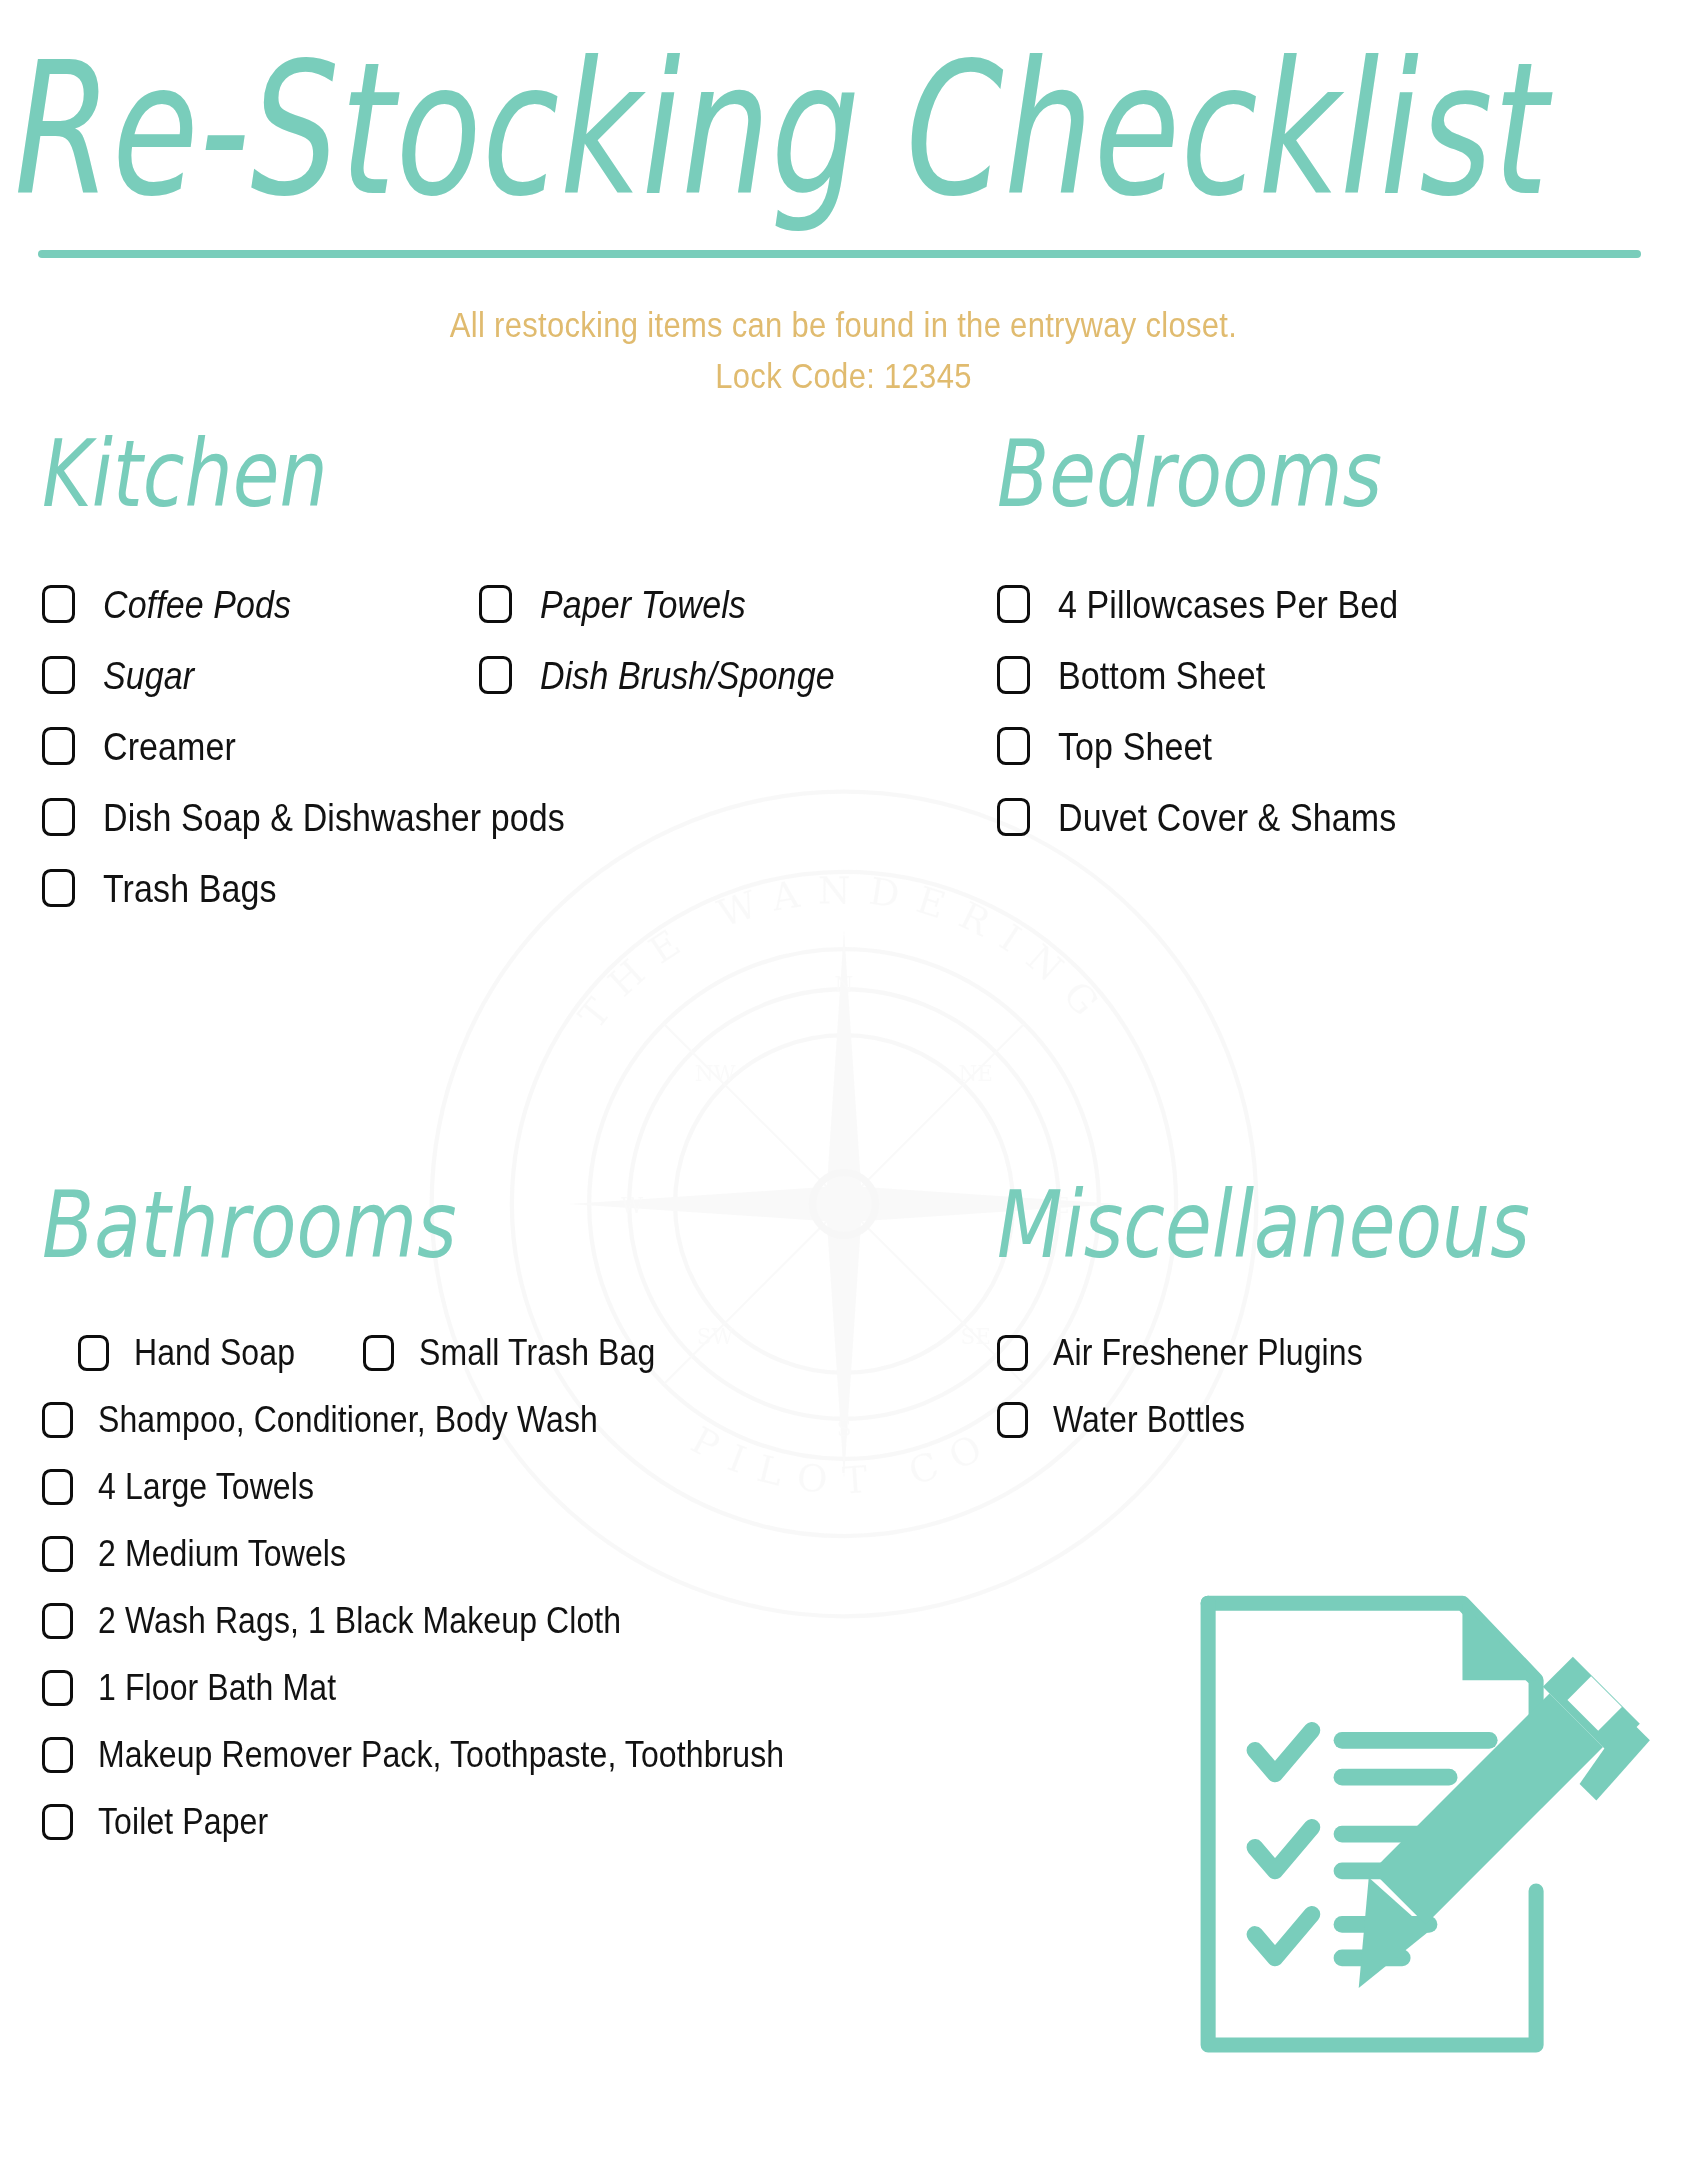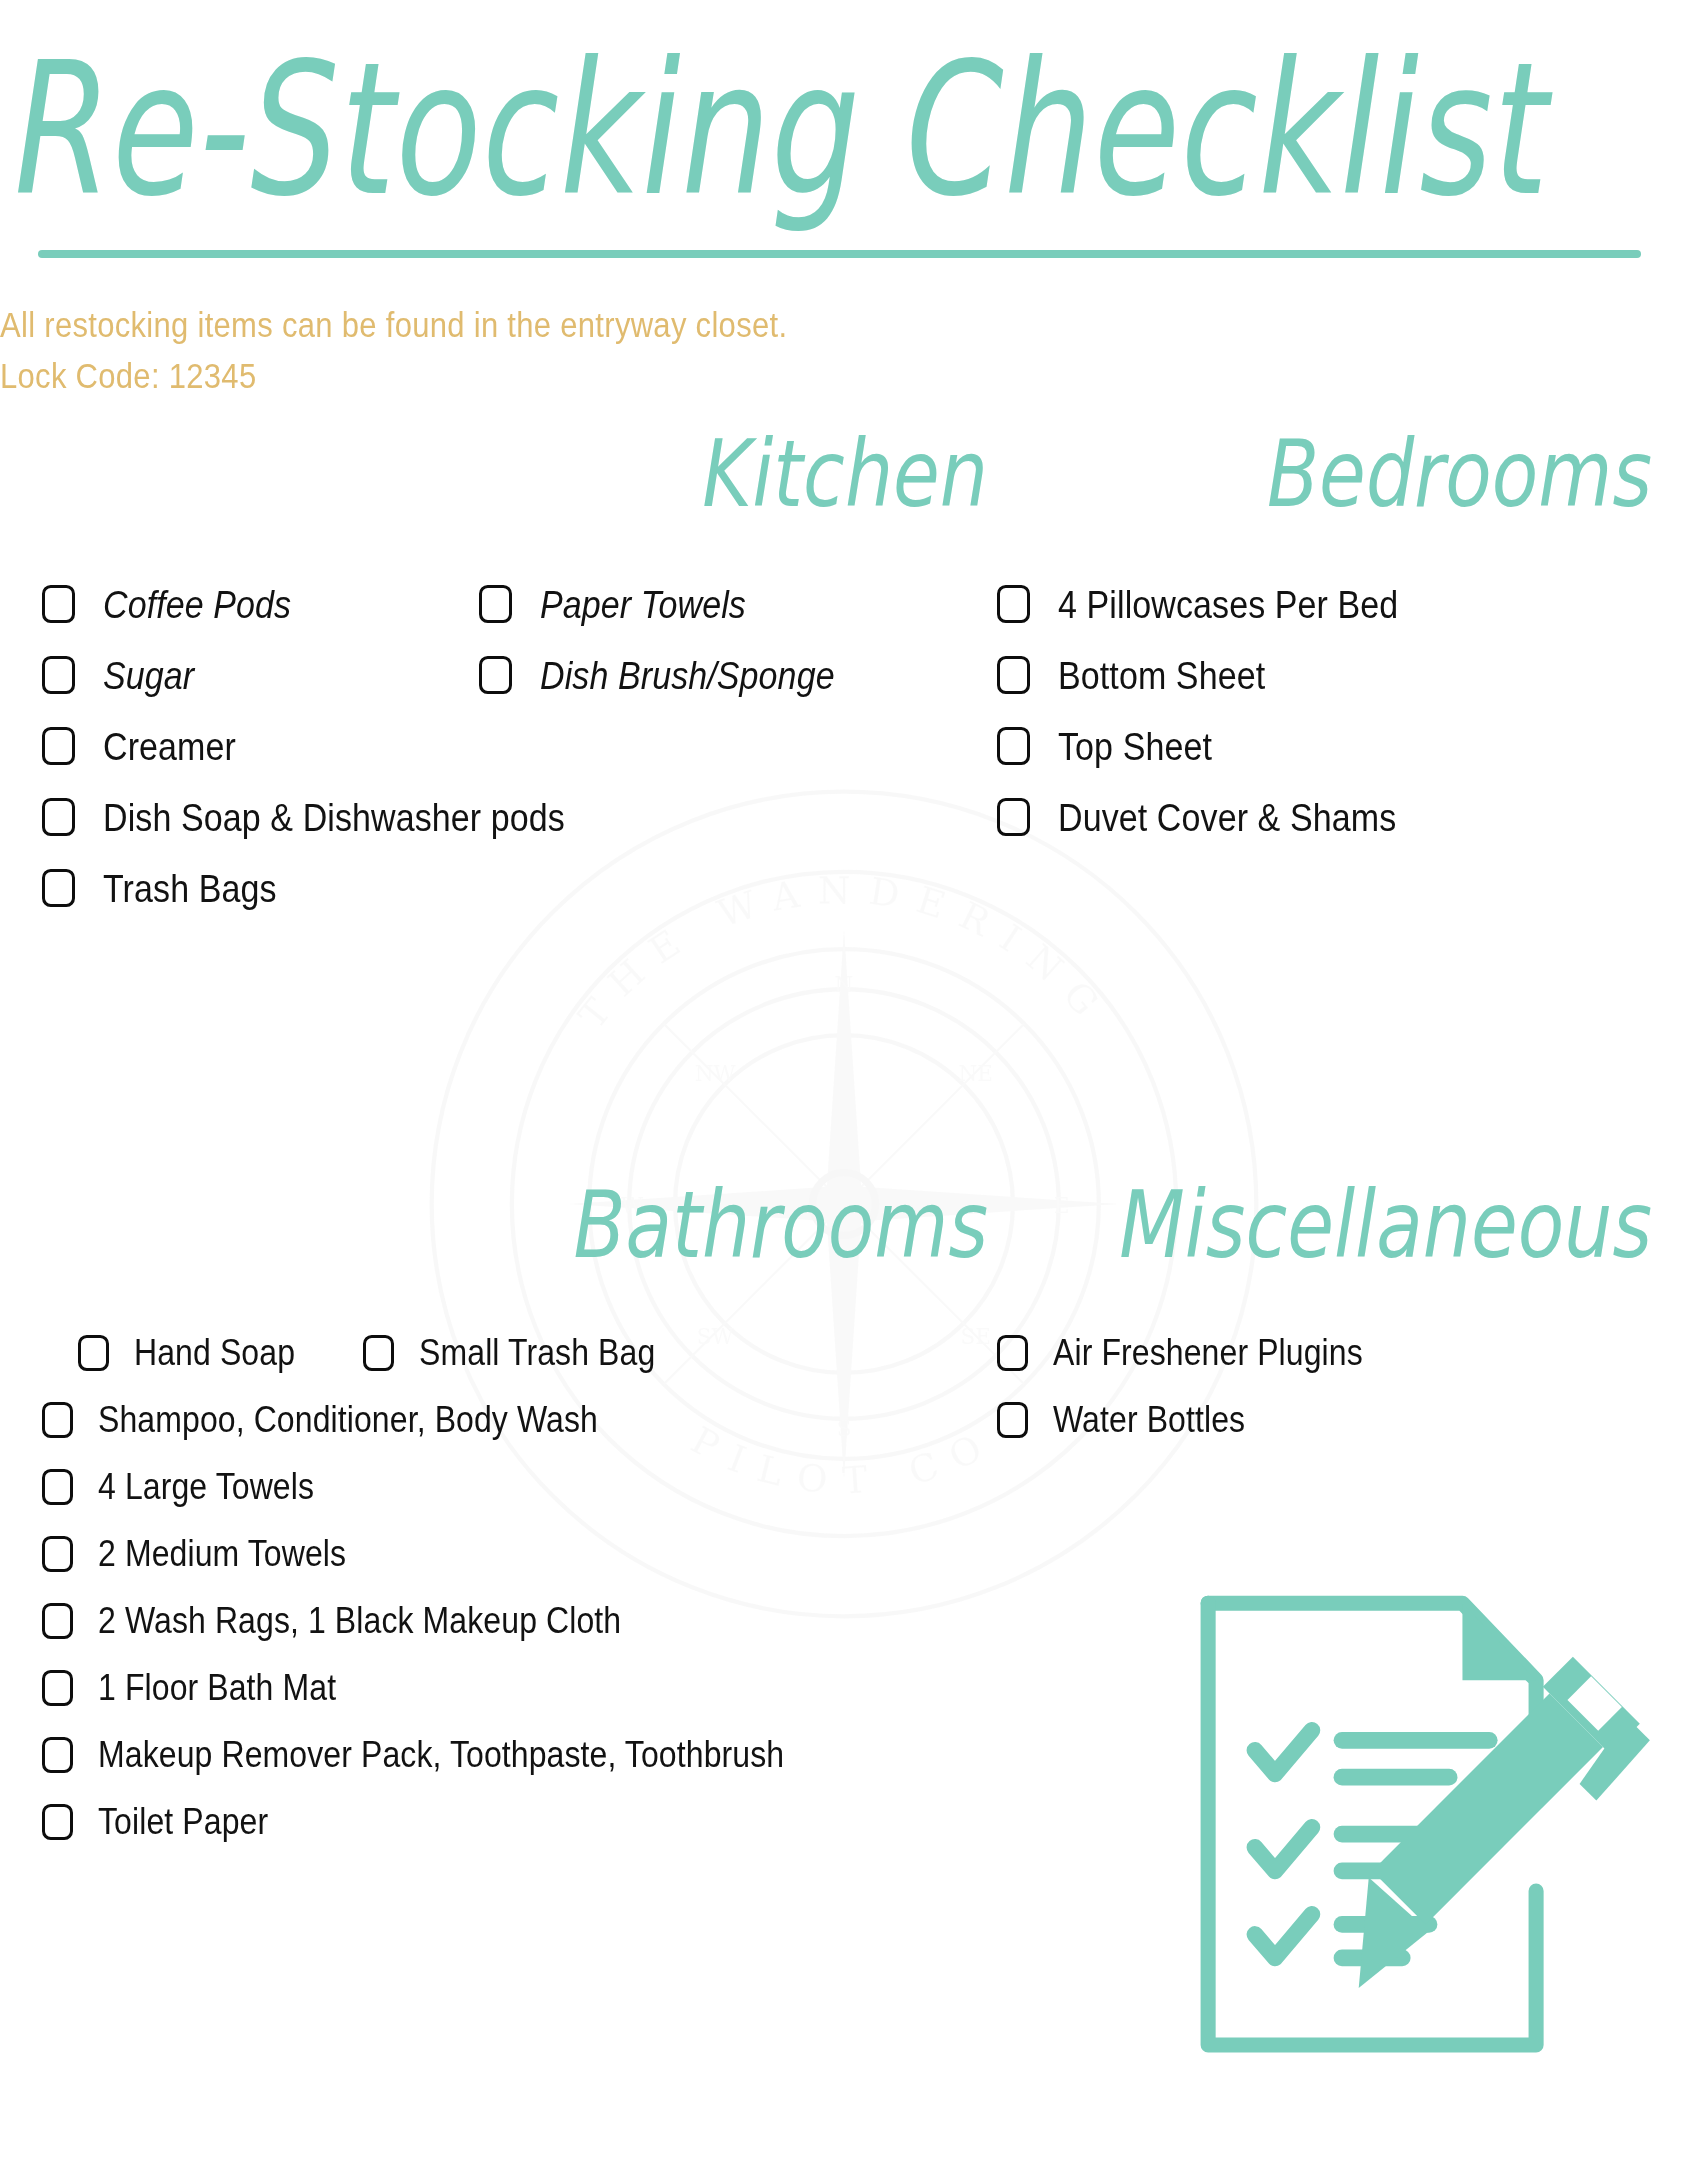--- a/index.html
+++ b/index.html
@@ -60,37 +60,37 @@
     border-radius: 4.4px;
     z-index: 2;
   }
 
   
   .subtitle-block {
     position: absolute;
     left: 0;
     top: 300px;
     width: 1687px;
+    text-align: center;
     z-index: 2;
   }
   .subtitle-line {
     font-family: "Liberation Sans", sans-serif;
     font-size: 31px;
     line-height: 51px;
     color: #e0bb6f;
     letter-spacing: 0.3px;
     transform: scaleY(1.12);
     transform-origin: center center;
   }
 
   
   .col {
     position: absolute;
     z-index: 2;
-    text-align: right;
   }
   .col-left  { left: 42px;  width: 946px; }
   .col-right { left: 997px; width: 655px; }
 
   .row-top    { top: 428px; }
   .row-bottom { top: 1179px; }
 
   
   .heading {
     font-family: "DejaVu Sans", sans-serif;

